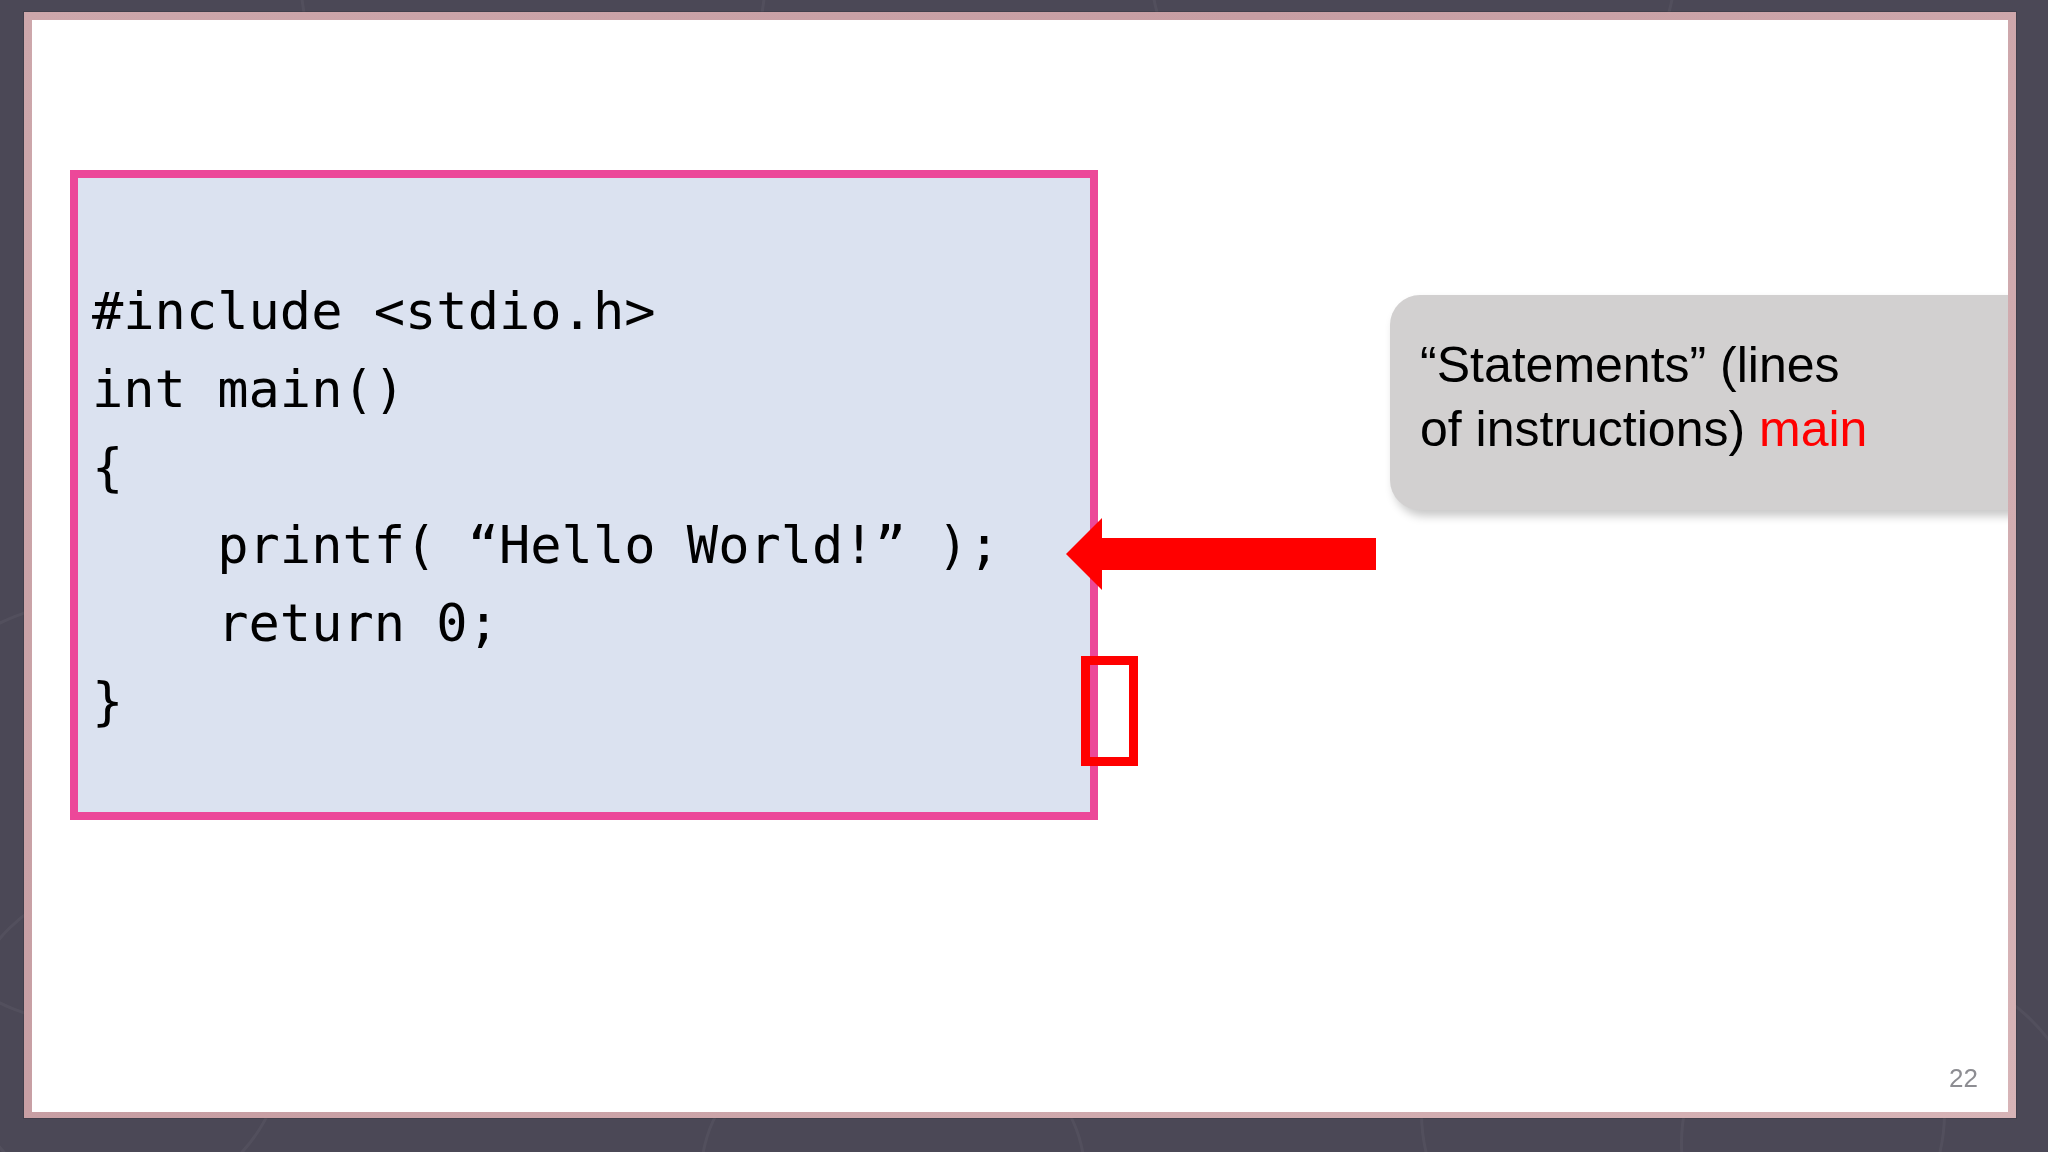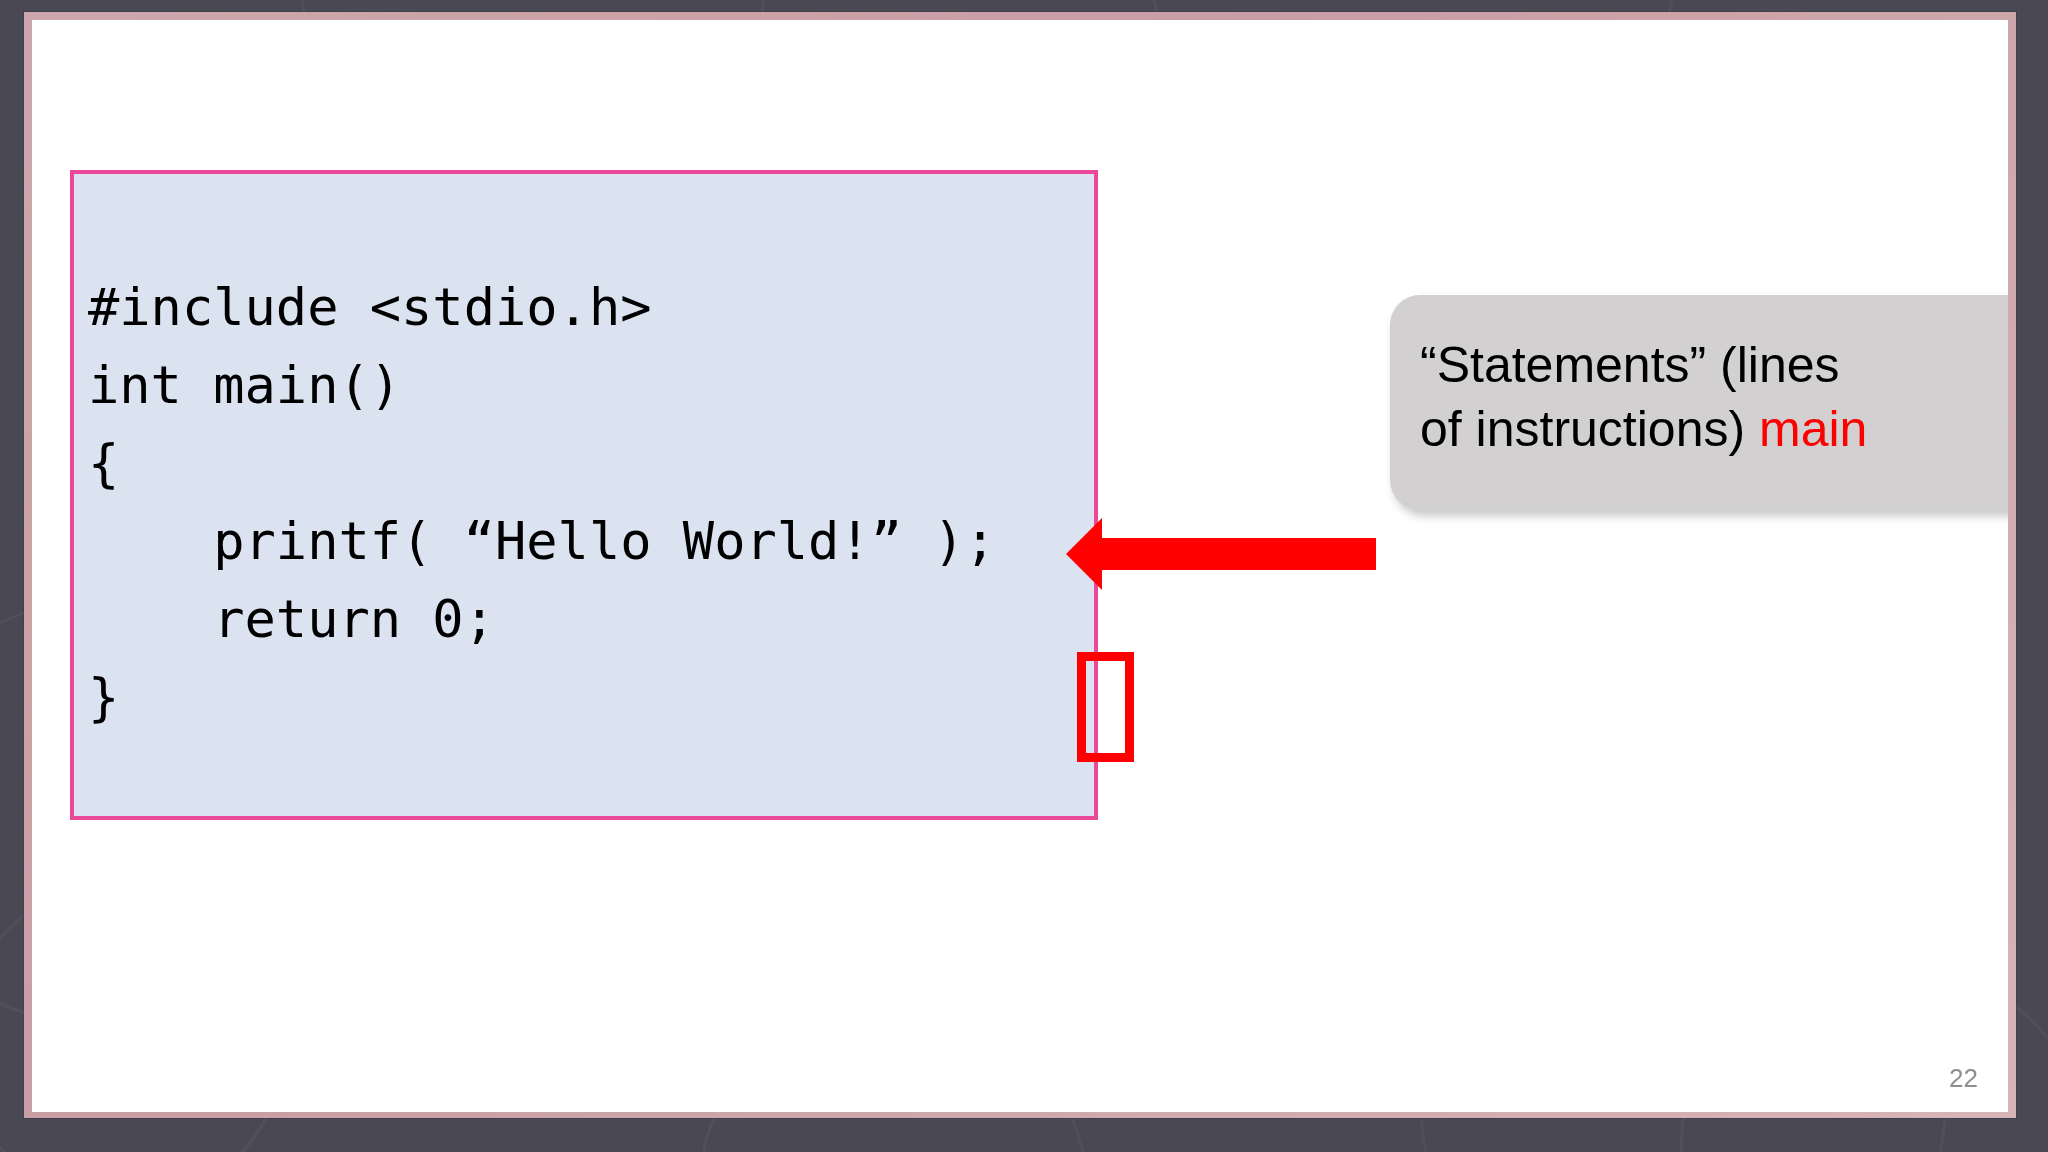--- a/index.html
+++ b/index.html
@@ -60,21 +60,21 @@
   }
 
   
   #code-block {
     position: absolute;
     left: 38px;          
     top: 150px;          
     width: 1028px;
     height: 650px;
     background: #dbe2f0;
-    border: 4px solid #ec4899;
+    border: 8px solid #ec4899;
     box-sizing: border-box;
   }
   #code-text {
     position: absolute;
     left: 14px;
     top: 42px;
     font-family: "DejaVu Sans Mono", "Liberation Mono", monospace;
     font-size: 52px;
     line-height: 78px;
     color: #000000;

